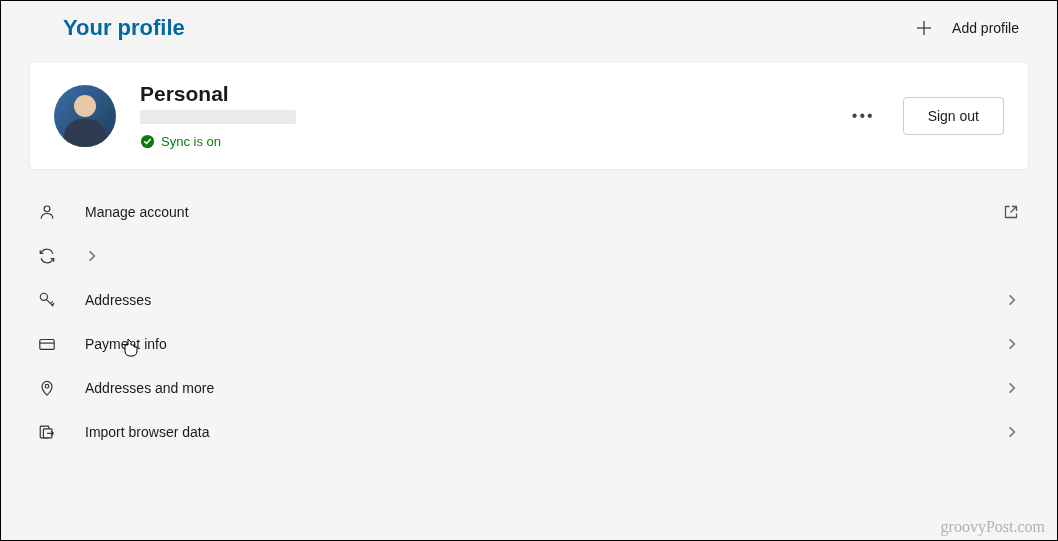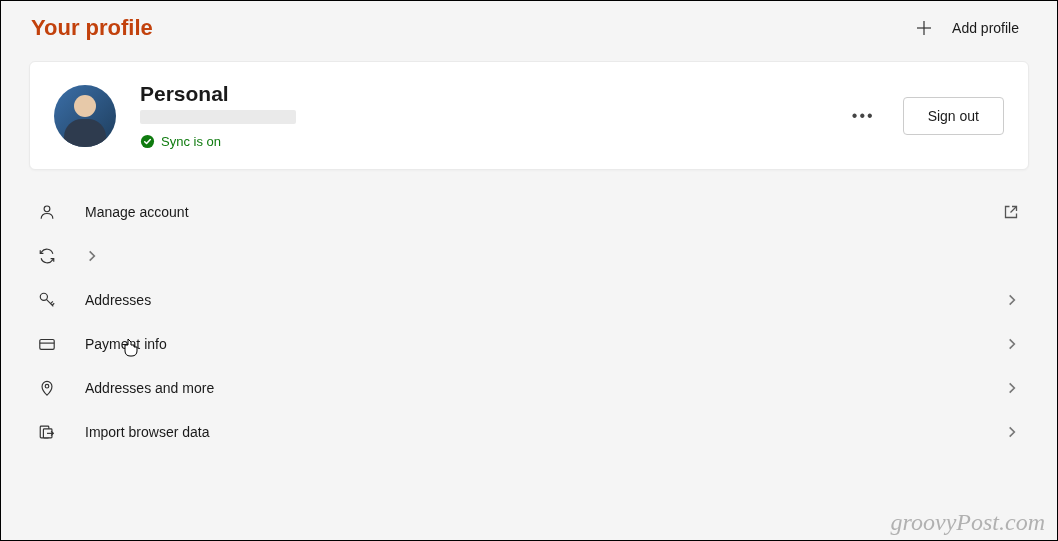--- a/index.html
+++ b/index.html
@@ -18,21 +18,22 @@
   .header-row {
     display: flex;
     justify-content: space-between;
     align-items: center;
     margin-bottom: 16px;
     padding: 4px 2px;
   }
   .page-title {
     font-size: 22px;
     font-weight: 600;
-    color: #c2410c;
+    color: #0369a1;
+    margin-left: 32px;
   }
   .add-profile {
     display: flex;
     align-items: center;
     gap: 20px;
     font-size: 14px;
     color: #1a1a1a;
     cursor: pointer;
     padding: 4px 8px;
   }
@@ -160,22 +161,21 @@
     left: 120px;
     top: 337px;
     pointer-events: none;
   }
 
   .watermark {
     position: absolute;
     right: 12px;
     bottom: 4px;
     font-family: Georgia, 'Times New Roman', serif;
-    font-style: italic;
-    font-size: 24px;
+    font-size: 16px;
     color: rgba(120,120,120,0.55);
     pointer-events: none;
   }
 </style>
 </head>
 <body>
 
 <div class="container">
 
   <div class="header-row">

